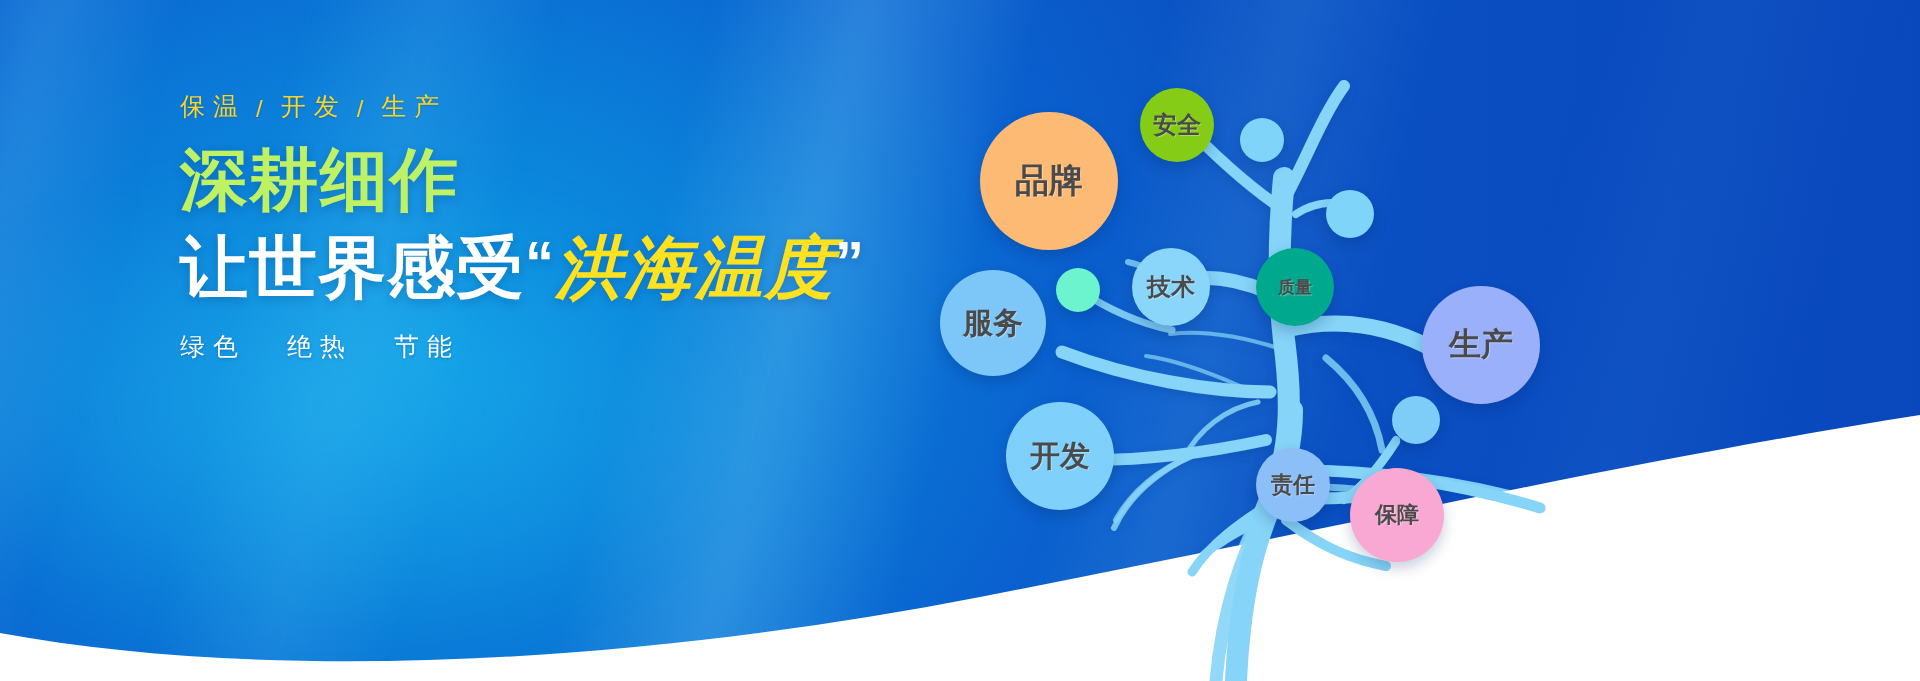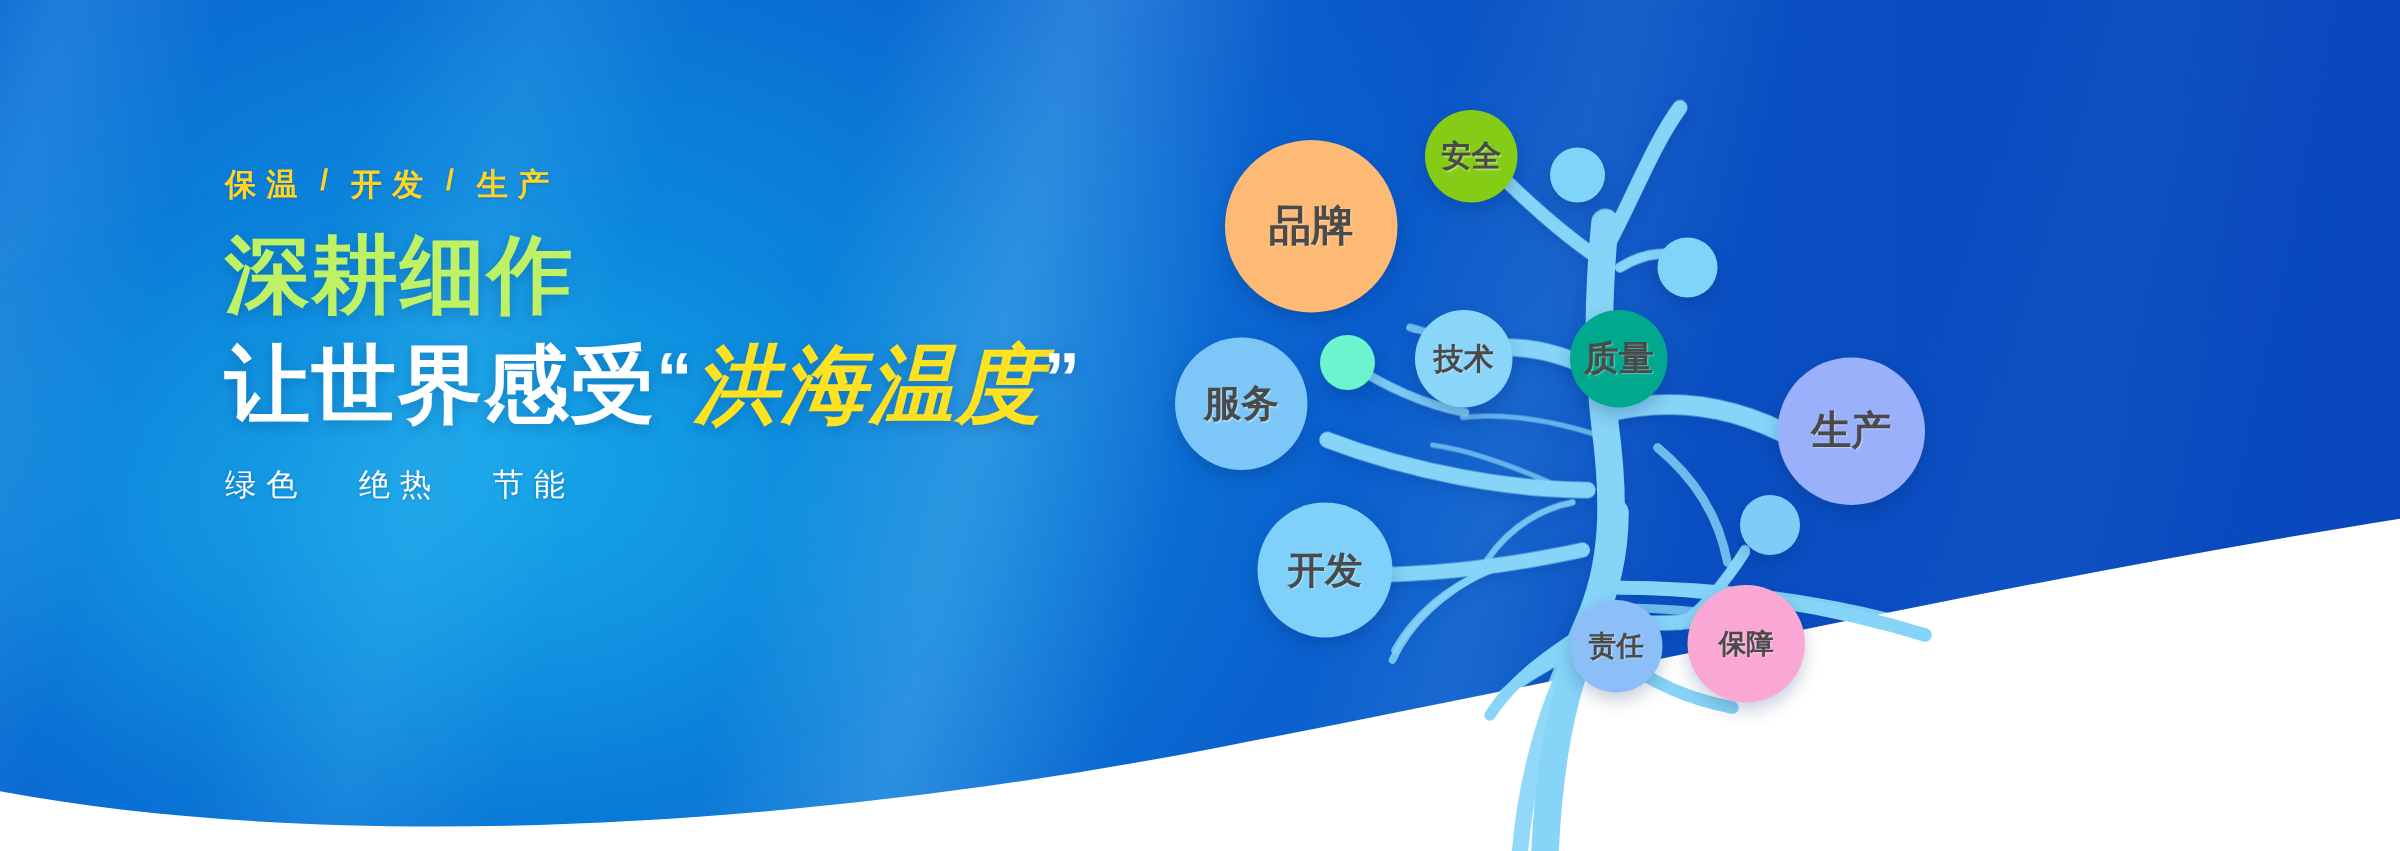--- a/index.html
+++ b/index.html
@@ -52,27 +52,26 @@
     background:linear-gradient(90deg, rgba(8,70,190,0.0) 0%, rgba(8,62,185,0.38) 55%, rgba(7,58,180,0.52) 100%);
   }
 
   
   .wave{position:absolute;left:0;bottom:0;width:1920px;height:330px;}
 
   
   .copy{position:absolute;left:180px;top:90px;width:760px;}
 
   .eyebrow{
-    display:flex;align-items:flex-start;
+    display:flex;align-items:flex-end;
     color:#ffd521;
     font-size:25px;letter-spacing:8px;
-    font-weight:700;
+    font-weight:400;
     text-shadow:0 1px 2px rgba(0,40,110,.25);
     white-space:nowrap;
-    margin-top:41px;
   }
   .eyebrow .sep{margin:0 18px 0 10px;color:#ffd521;font-size:24px;letter-spacing:0;}
 
   .headline1{
     margin-top:22px;
     color:#bef264;font-weight:bold;font-size:68px;line-height:1.02;
     letter-spacing:2px;
     text-shadow:0 3px 10px rgba(2,40,100,.25);
   }
   .headline2{
@@ -214,35 +213,35 @@
         <span>品牌</span>
       </div>
       <div class="bubble halo" style="width: 74px; height: 74px; left: 200px; top: 88px; background: #84cc16; font-size: 24px;">
         <span>安全</span>
       </div>
       <div class="bubble halo" style="width: 44px; height: 44px; left: 300px; top: 118px; background: rgb(127, 213, 249); font-size: 0px;"></div>
       <div class="bubble halo" style="width: 48px; height: 48px; left: 386px; top: 190px; background: rgb(127, 213, 249); font-size: 0px;"></div>
       <div class="bubble halo" style="width: 78px; height: 78px; left: 192px; top: 248px; background: rgb(138, 214, 251); font-size: 24px;">
         <span>技术</span>
       </div>
-      <div class="bubble halo" style="width: 78px; height: 78px; left: 316px; top: 248px; background: rgb(0, 169, 142); font-size: 28px; justify-content: center;">
+      <div class="bubble halo" style="width: 78px; height: 78px; left: 316px; top: 248px; background: rgb(0, 169, 142); font-size: 17px; justify-content: center;">
         <span>质量</span>
       </div>
       <div class="bubble halo" style="width: 44px; height: 44px; left: 116px; top: 268px; background: rgb(108, 244, 207); font-size: 0px;"></div>
       <div class="bubble halo" style="width: 106px; height: 106px; left: 0px; top: 270px; background: rgb(124, 198, 248); font-size: 30px;">
         <span>服务</span>
       </div>
       <div class="bubble halo" style="width: 118px; height: 118px; left: 482px; top: 286px; background: rgb(154, 176, 251); font-size: 32px;">
         <span>生产</span>
       </div>
       <div class="bubble halo" style="width: 48px; height: 48px; left: 452px; top: 396px; background: rgb(126, 205, 249); font-size: 0px;"></div>
       <div class="bubble halo" style="width: 108px; height: 108px; left: 66px; top: 402px; background: rgb(127, 208, 250); font-size: 30px;">
         <span>开发</span>
       </div>
-      <div class="bubble halo" style="width: 74px; height: 74px; left: 316px; top: 480px; background: rgb(140, 191, 248); font-size: 22px;">
+      <div class="bubble halo" style="width: 74px; height: 74px; left: 316px; top: 448px; background: rgb(140, 191, 248); font-size: 22px;">
         <span>责任</span>
       </div>
       <div class="bubble halo" style="width: 94px; height: 94px; left: 410px; top: 468px; background: #f9a8d4; font-size: 22px;">
         <span>保障</span>
       </div>
     </div>
 
 </div>
 
 </body></html>

